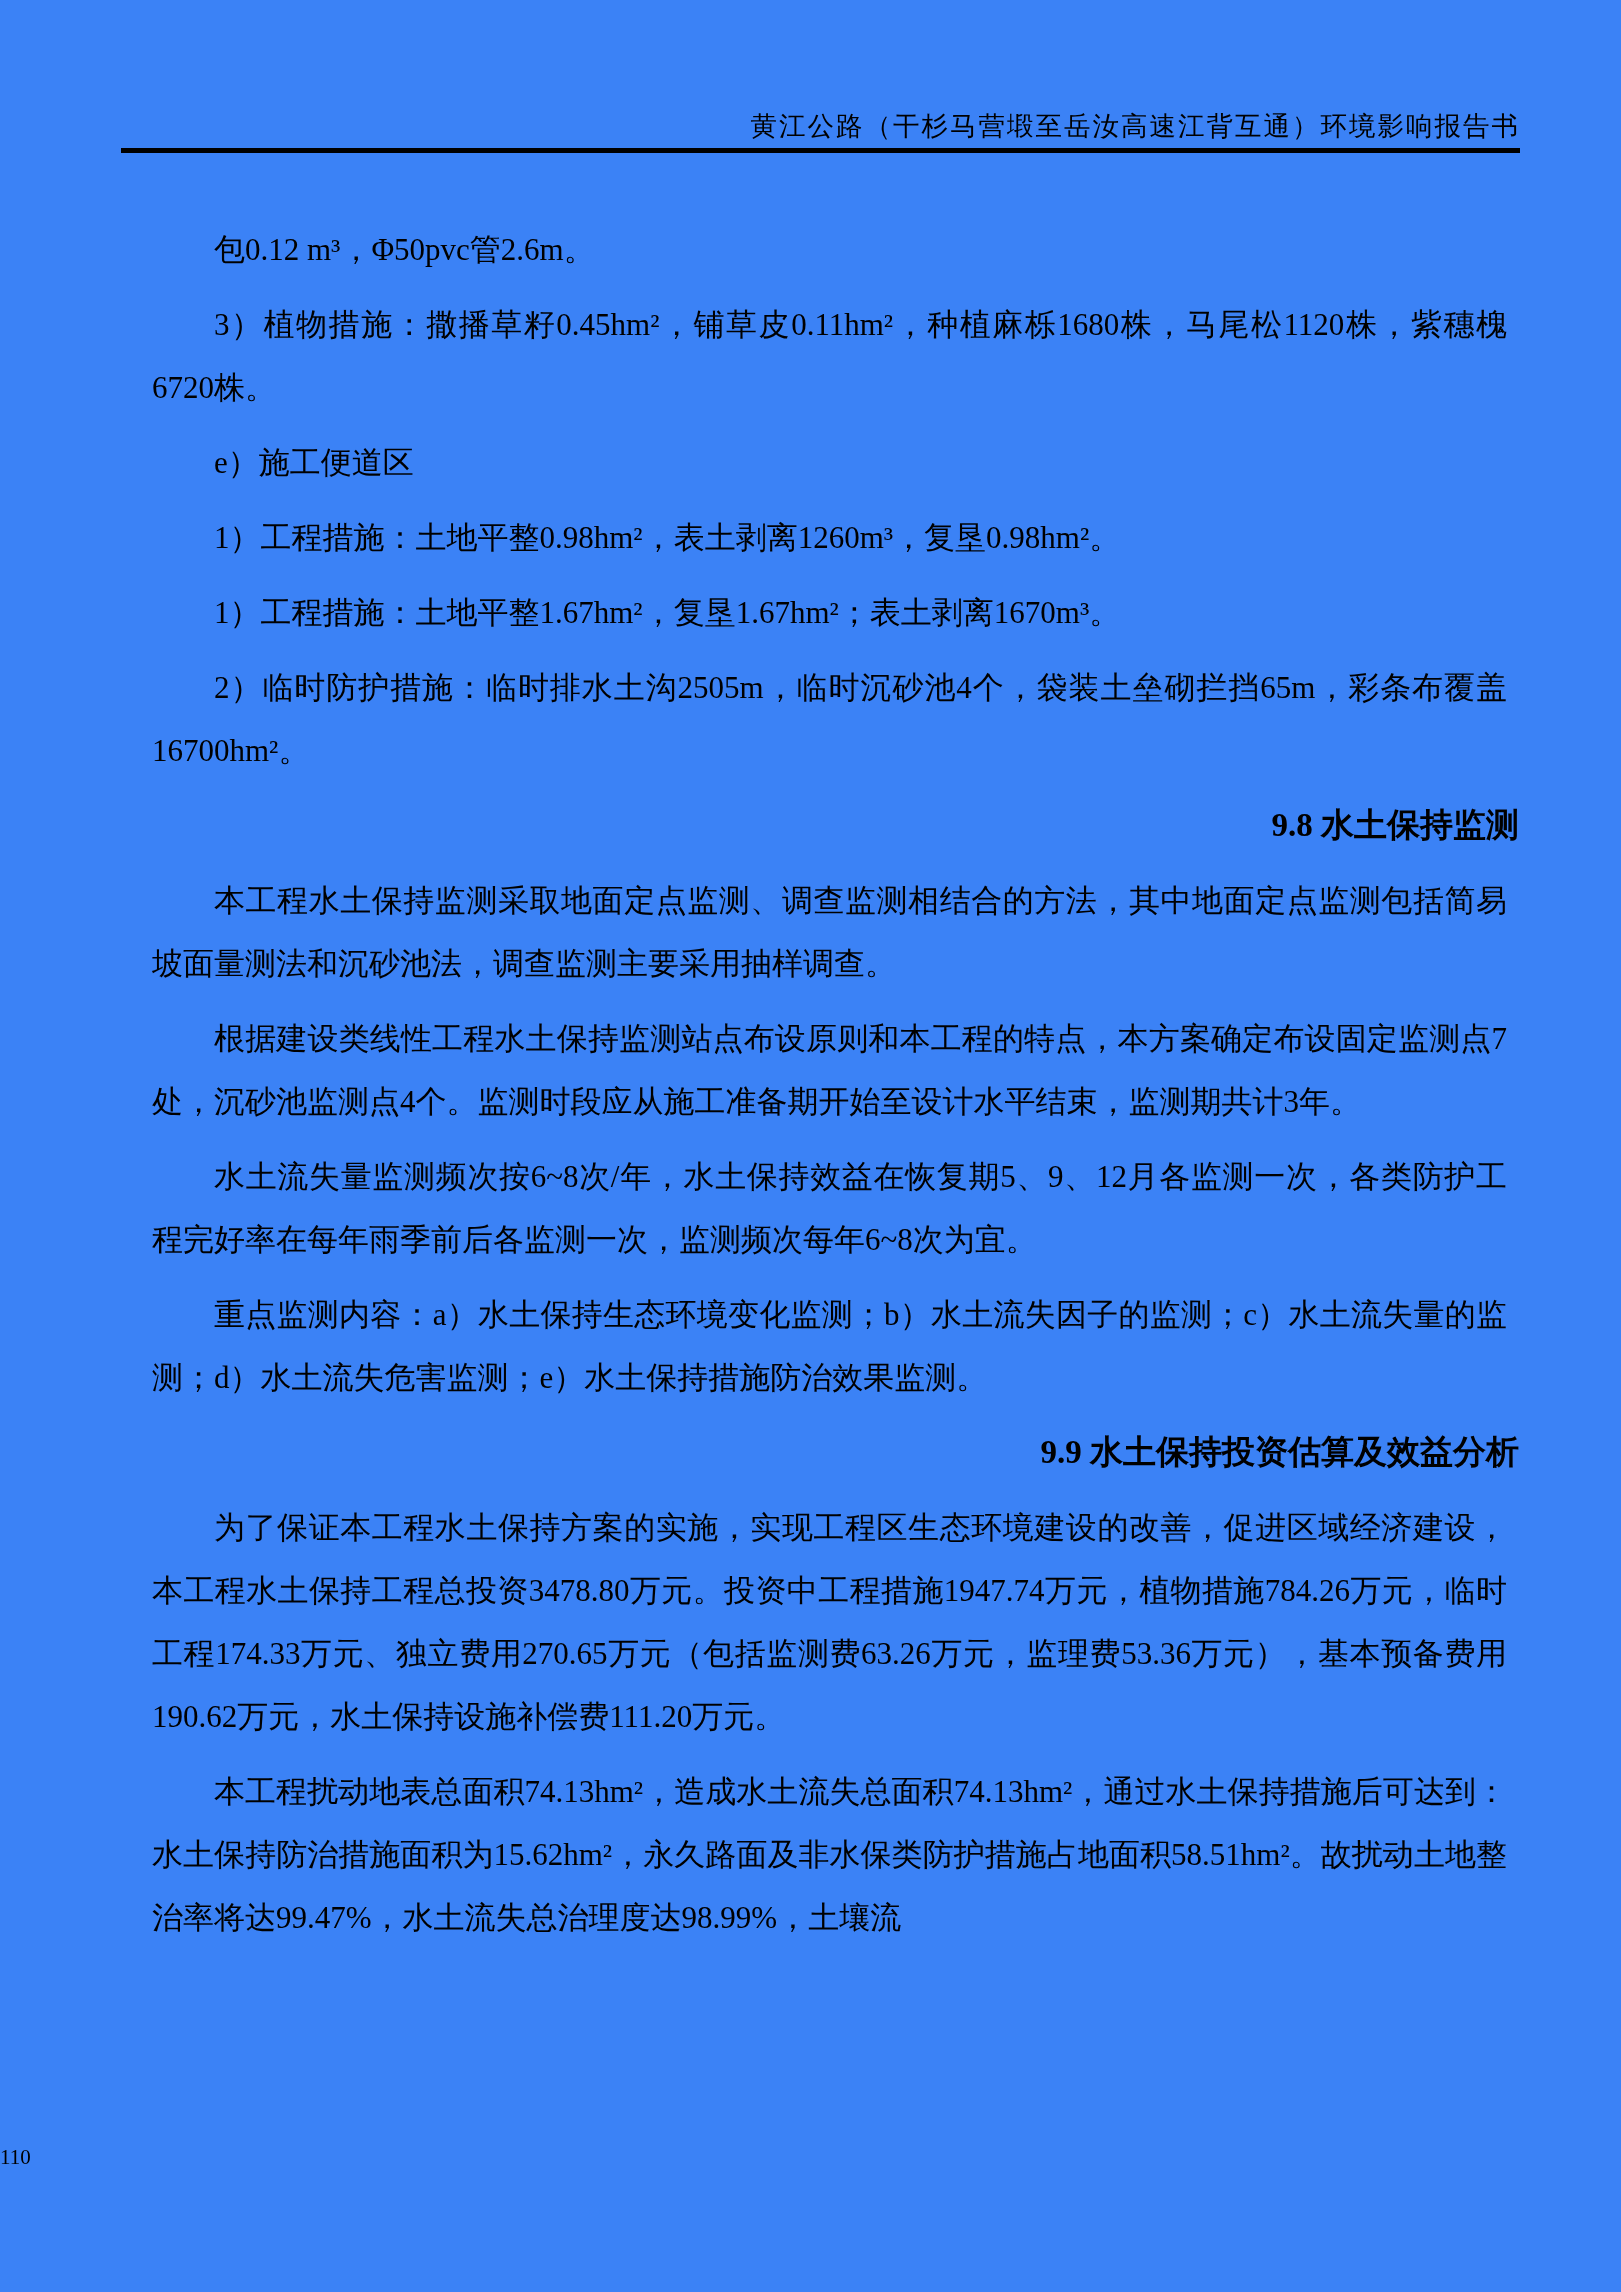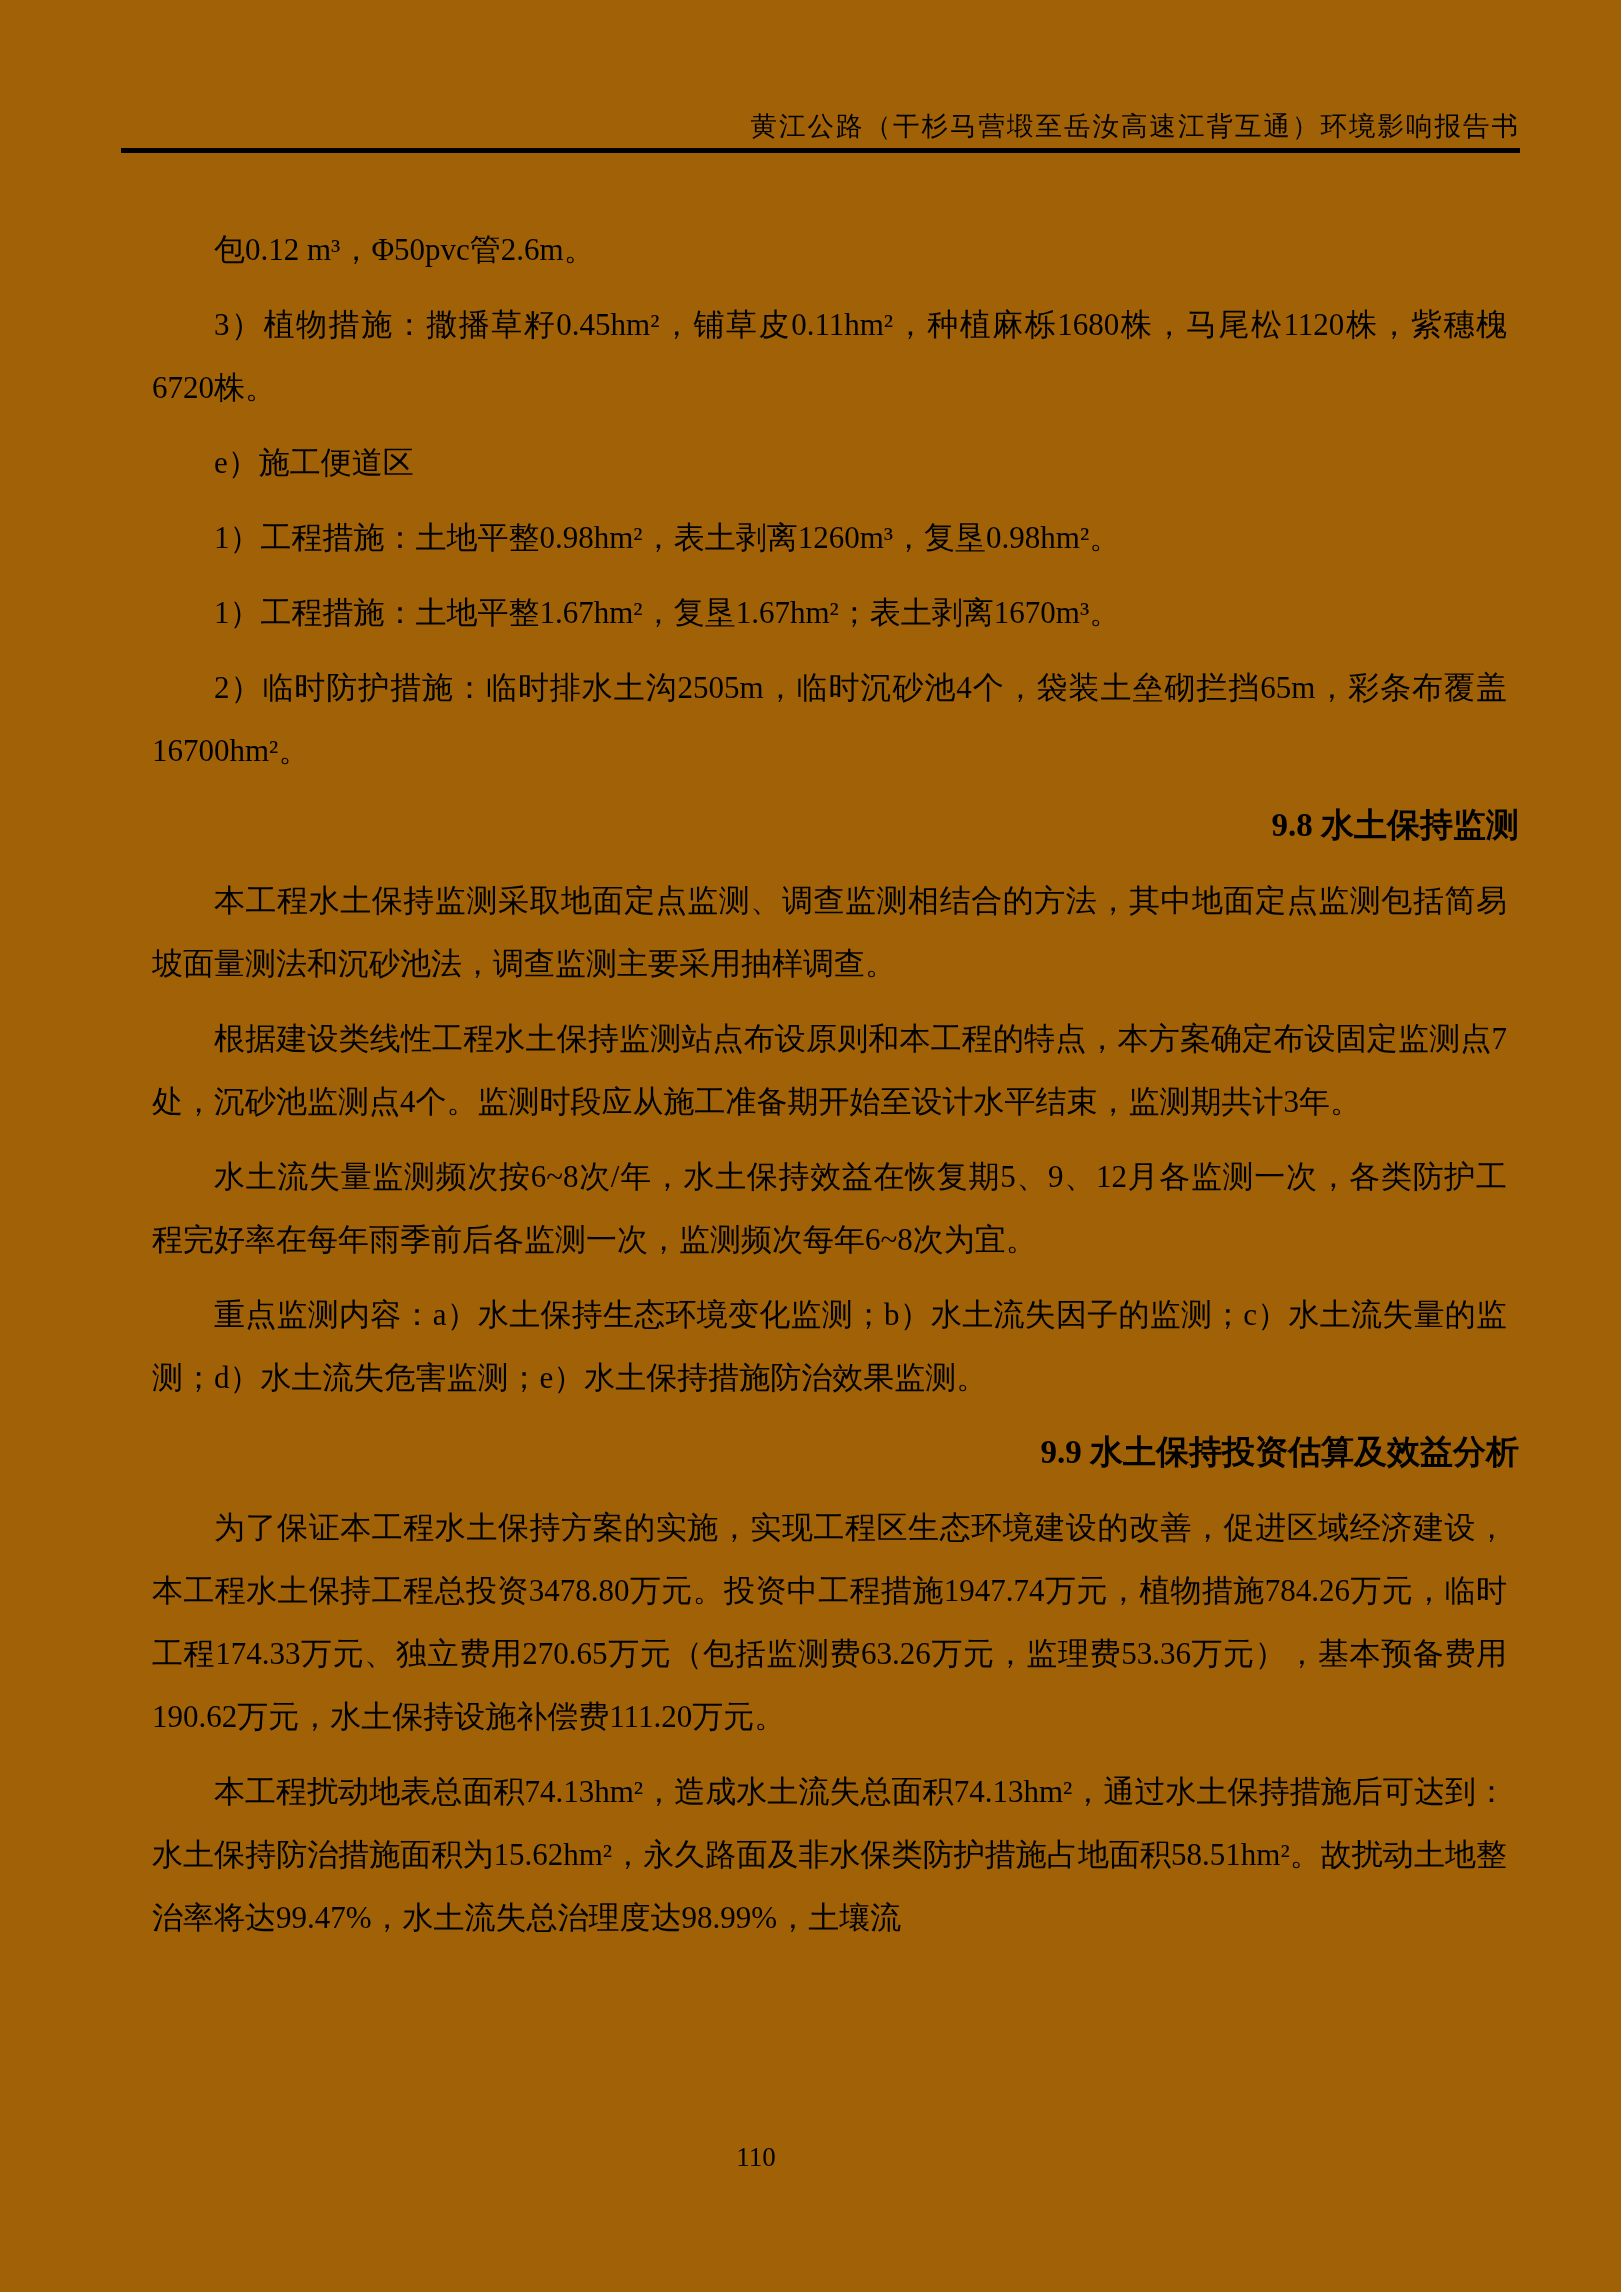--- a/index.html
+++ b/index.html
@@ -4,21 +4,21 @@
 <style>
   html, body {
     margin: 0;
     padding: 0;
     background: #ffffff;
   }
   .page {
     position: relative;
     width: 1621px;
     height: 2293px;
-    background: #a16207;
+    background: #3b82f6;
     color: #000000;
     font-family: "Liberation Serif", "DejaVu Serif", serif;
     overflow: hidden;
   }
   .running-header {
     position: absolute;
     left: 121px;
     top: 108px;
     width: 1399px;
     text-align: right;
@@ -56,22 +56,21 @@
     font-weight: bold;
     line-height: 63px;
     text-align: right;
     text-indent: 0;
   }
   .page-number {
     position: absolute;
     left: 0;
     top: 2140px;
     width: 1512px;
-    text-align: center;
-    font-size: 27px;
+    font-size: 21px;
     line-height: 35px;
   }
 </style>
 </head>
 <body>
 
 <div class="page">
 
   <div class="running-header">黄江公路（干杉马营塅至岳汝高速江背互通）环境影响报告书</div>
 

